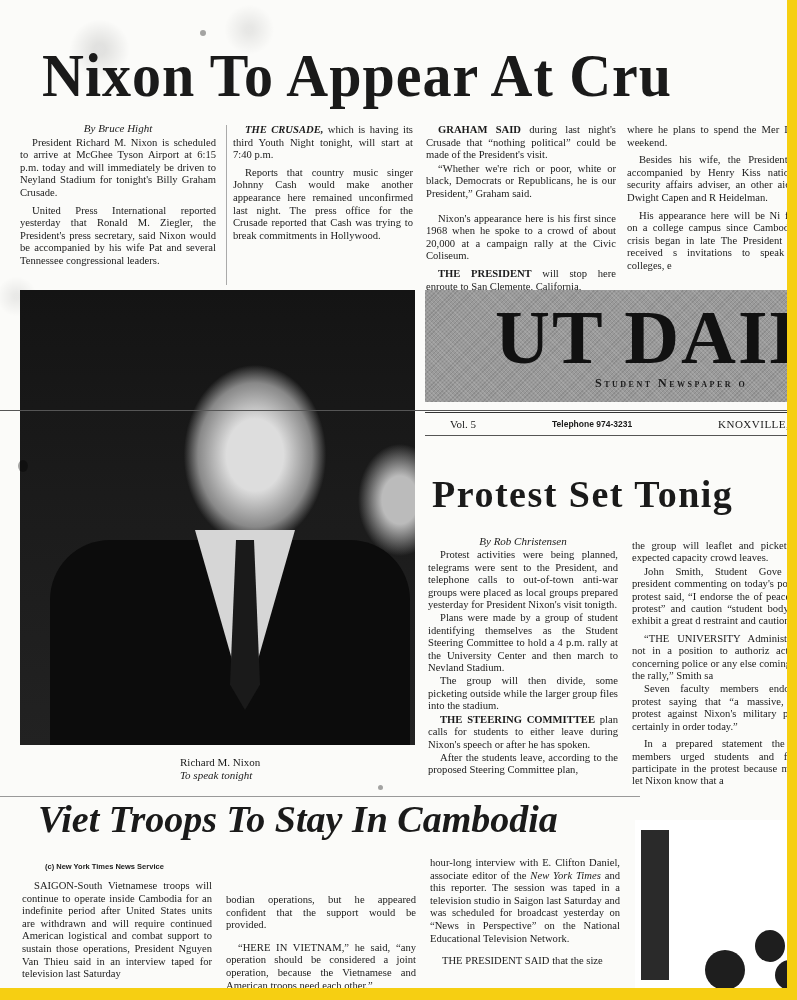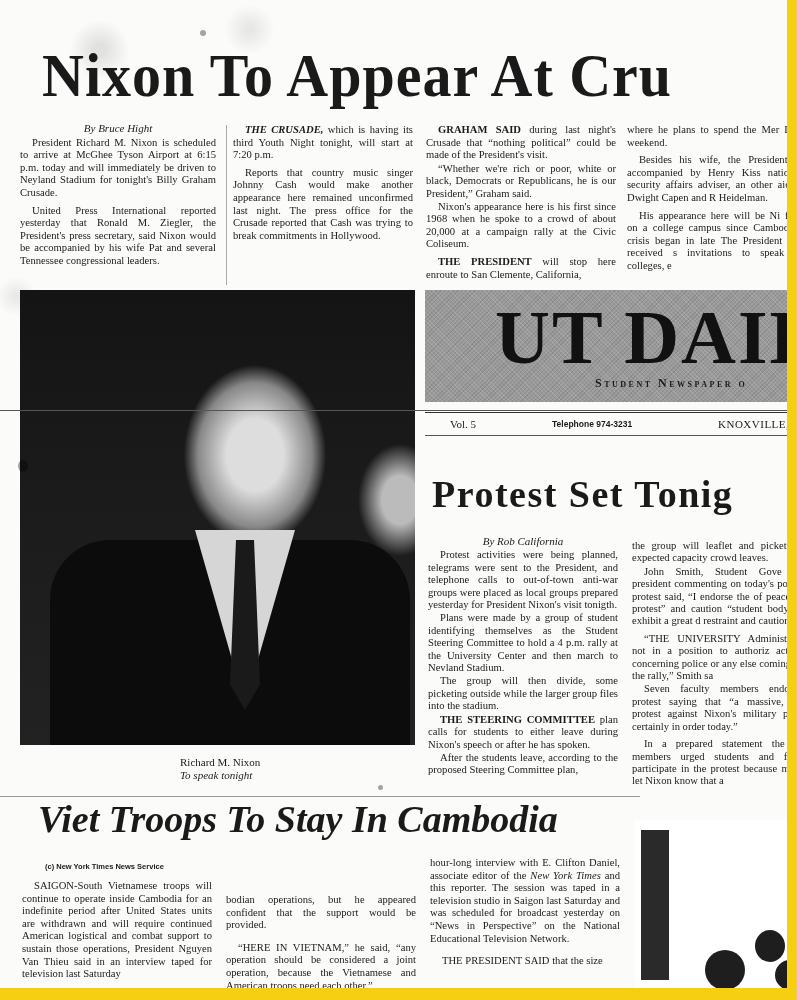--- a/index.html
+++ b/index.html
@@ -102,27 +102,27 @@
   <div class="abs headline-main">Nixon To Appear At Cru</div>
 
   <div class="col" style="left:20px; top:122px; width:196px;">
     <div class="byline">By Bruce Hight</div>
     <p>President Richard M. Nixon is scheduled to arrive at McGhee Tyson Airport at 6:15 p.m. today and will immediately be driven to Neyland Stadium for tonight's Billy Graham Crusade.</p>
     <p>United Press International reported yesterday that Ronald M. Ziegler, the President's press secretary, said Nixon would be accompanied by his wife Pat and several Tennessee congressional leaders.</p>
   </div>
   <div class="vrule" style="left:226px; top:125px; height:160px;"></div>
 
   <div class="col" style="left:233px; top:124px; width:180px;">
-    <p><span class="caps" style="font-style:italic">THE CRUSADE,</span><span> which is having its third Youth Night tonight, will start at 7:20 p.m.</span></p>
+    <p><span class="caps" style="font-style:italic">THE CRUSADE,</span><span> which is having its third Youth Night tonight, will start at 7:40 p.m.</span></p>
     <p>Reports that country music singer Johnny Cash would make another appearance here remained unconfirmed last night. The press office for the Crusade reported that Cash was trying to break commitments in Hollywood.</p>
   </div>
 
   <div class="col" style="left:426px; top:124px; width:190px;">
     <p style="margin-bottom:1px"><span class="caps">GRAHAM SAID</span><span> during last night's Crusade that “nothing political” could be made of the President's visit.</span></p>
-    <p style="margin-bottom:0">“Whether we're rich or poor, white or black, Democrats or Republicans, he is our President,” Graham said.</p>
+    <p style="margin-bottom:12px">“Whether we're rich or poor, white or black, Democrats or Republicans, he is our President,” Graham said.</p>
     <p>Nixon's appearance here is his first since 1968 when he spoke to a crowd of about 20,000 at a campaign rally at the Civic Coliseum.</p>
     <p><span class="caps">THE PRESIDENT</span><span> will stop here enroute to San Clemente, California,</span></p>
   </div>
 
   <div class="col" style="left:627px; top:124px; width:175px;">
     <p style="text-indent:0">where he plans to spend the Mer Day weekend.</p>
     <p>Besides his wife, the President is accompanied by Henry Kiss national security affairs adviser, an other aides, Dwight Capen and R Heidelman.</p>
     <p>His appearance here will be Ni first on a college campus since Cambodian crisis began in late The President has received s invitations to speak at colleges, e</p>
   </div>
 
@@ -144,21 +144,21 @@
   </div>
   <div class="abs dateline">
     <span style="left:25px;">Vol. 5</span>
     <span class="tel" style="left:127px;">Telephone 974-3231</span>
     <span style="left:293px; letter-spacing:0.5px;">KNOXVILLE,</span>
   </div>
 
   <div class="abs headline-protest">Protest Set Tonig</div>
 
   <div class="col" style="left:428px; top:535px; width:190px; line-height:12.4px;">
-    <div class="byline">By Rob California</div>
+    <div class="byline">By Rob Christensen</div>
     <p style="margin-bottom:1px">Protest activities were being planned, telegrams were sent to the President, and telephone calls to out-of-town anti-war groups were placed as local groups prepared yesterday for President Nixon's visit tonigth.</p>
     <p style="margin-bottom:1px">Plans were made by a group of student identifying themselves as the Student Steering Committee to hold a 4 p.m. rally at the University Center and then march to Nevland Stadium.</p>
     <p style="margin-bottom:1px">The group will then divide, some picketing outside while the larger group files into the stadium.</p>
     <p style="margin-bottom:1px"><span class="caps">THE STEERING COMMITTEE</span><span> plan calls for students to either leave during Nixon's speech or after he has spoken.</span></p>
     <p>After the students leave, according to the proposed Steering Committee plan,</p>
   </div>
 
   <div class="col" style="left:632px; top:540px; width:170px; line-height:12.4px;">
     <p style="text-indent:0; margin-bottom:1px">the group will leaflet and picket as expected capacity crowd leaves.</p>
     <p>John Smith, Student Gove rn president commenting on today's posed protest said, “I endorse the of peaceful protest” and caution “student body to exhibit a great d restraint and caution.”</p>

